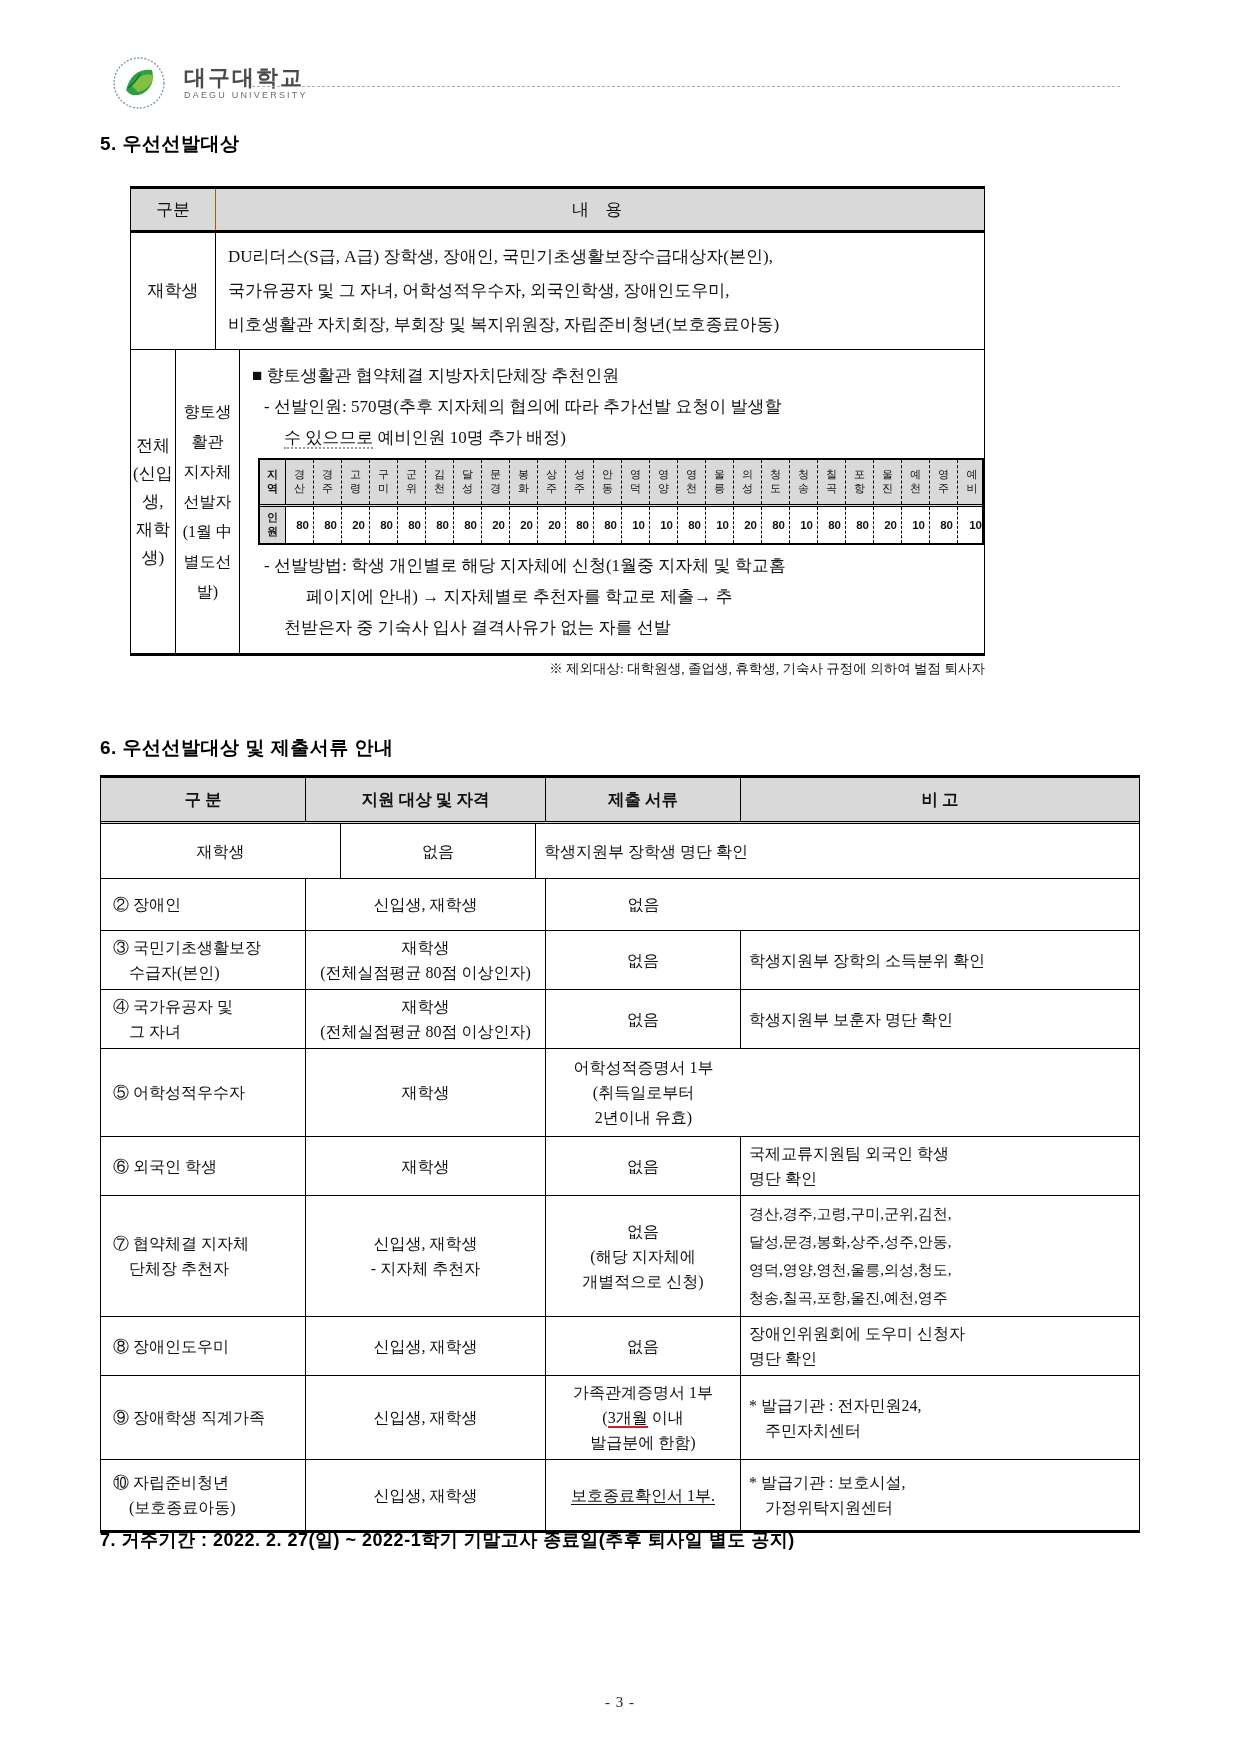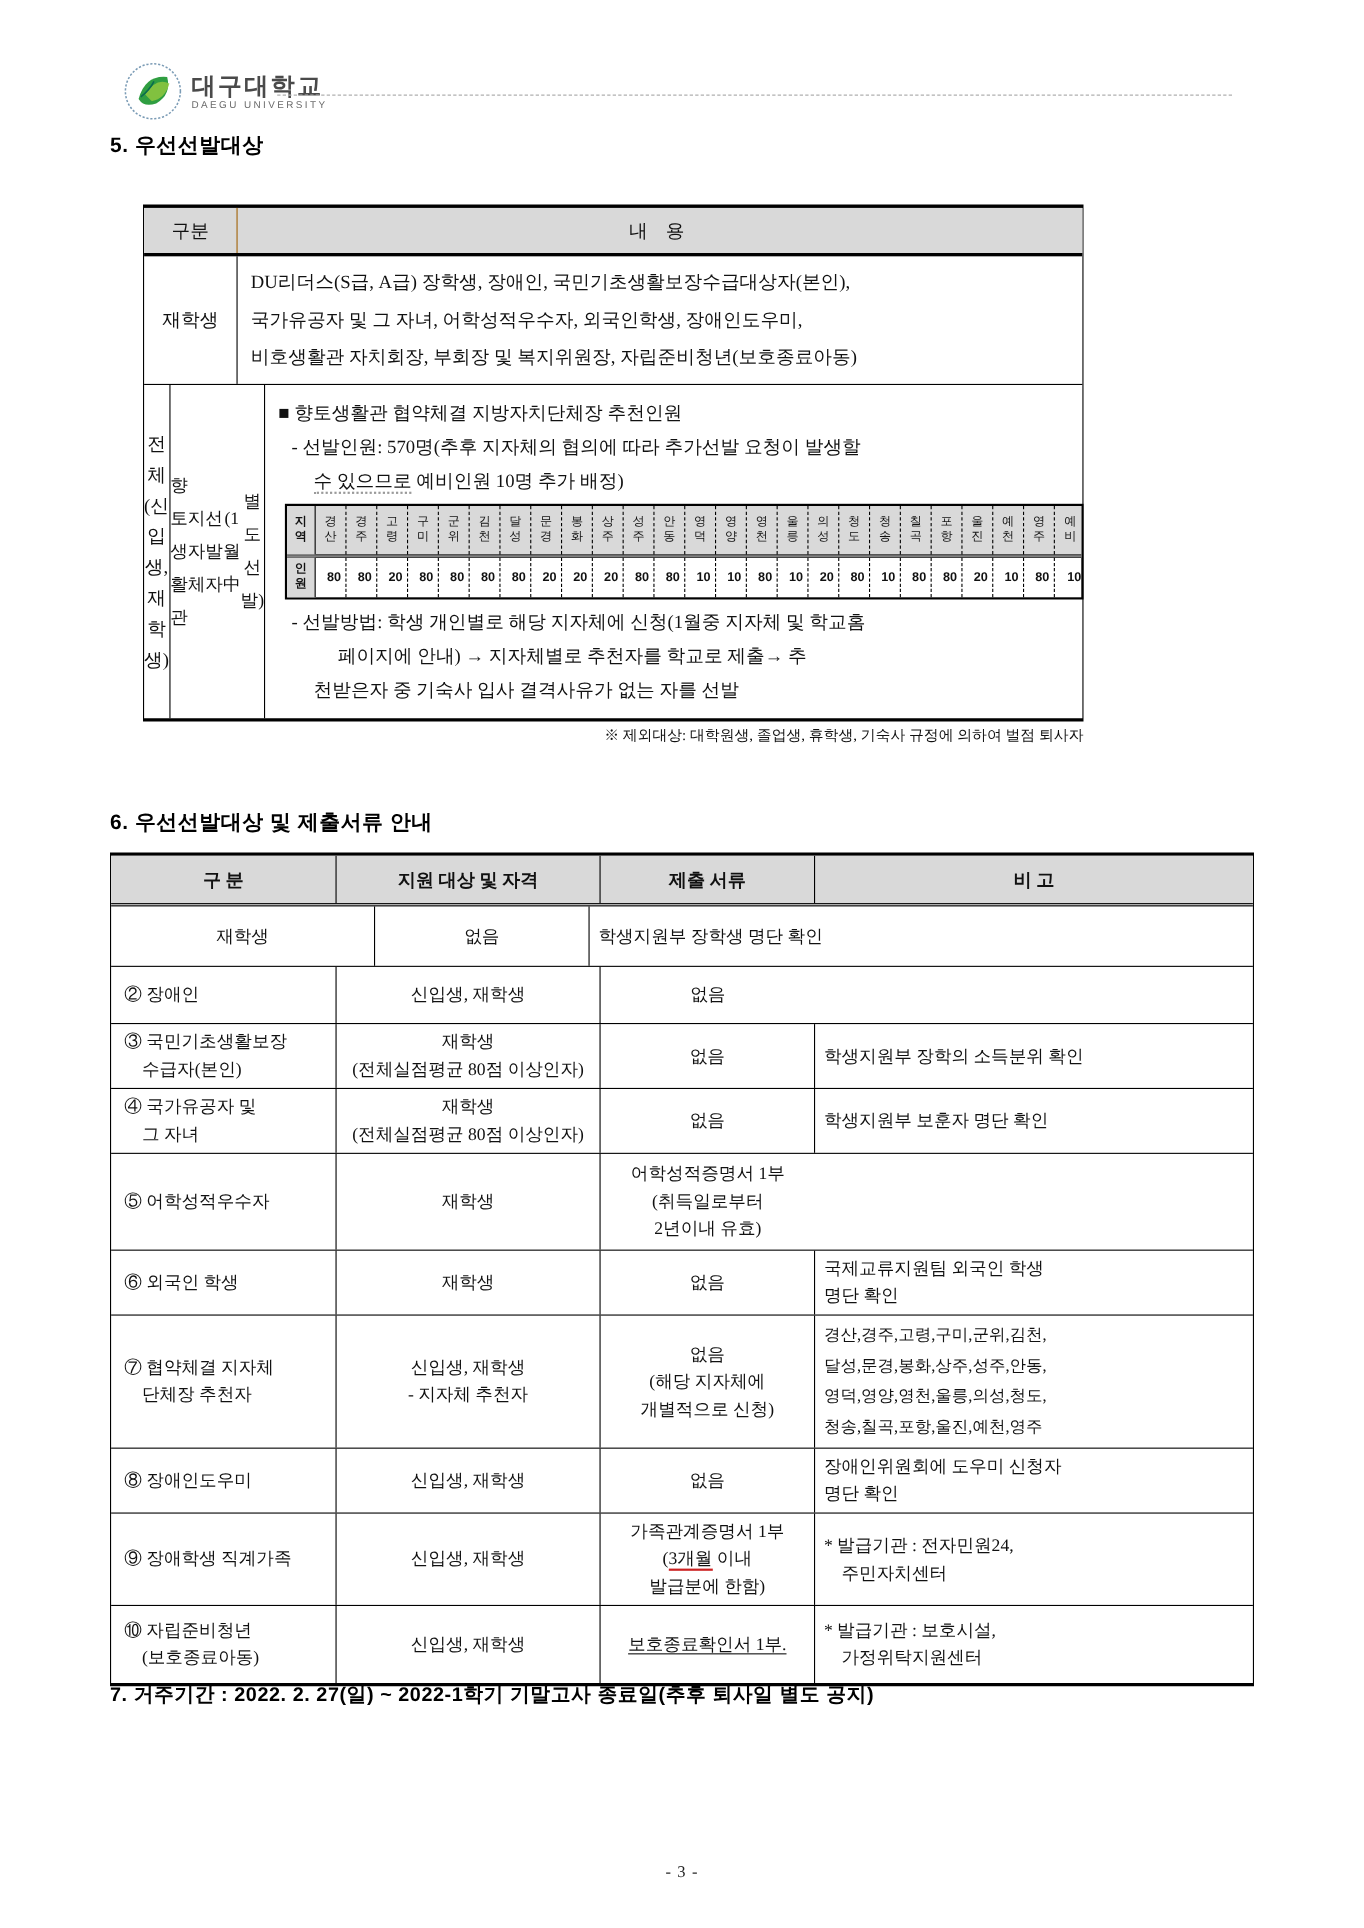--- a/index.html
+++ b/index.html
@@ -2,49 +2,49 @@
 <html><head>
 <meta charset="utf-8">
 <style>
   * { margin:0; padding:0; box-sizing:border-box; }
   html,body { background:#ffffff; }
   body { width:1240px; height:1753px; position:relative;
          font-family:"Liberation Serif","DejaVu Serif",serif; color:#111; }
   .page { position:relative; width:1240px; height:1753px; overflow:hidden; }
 
   
-  .logo-row { position:absolute; left:112px; top:56px; display:flex; align-items:center; gap:8px; }
+  .logo-row { position:absolute; left:112px; top:56px; display:flex; align-items:center; gap:18px; }
   .logo-text { display:flex; flex-direction:column; justify-content:center; }
   .logo-kr { font-family:"Liberation Sans","DejaVu Sans",sans-serif; font-weight:bold;
              font-size:22px; color:#4a4a4a; letter-spacing:2px; line-height:1.05; }
   .logo-en { font-family:"Liberation Sans","DejaVu Sans",sans-serif; font-size:9px;
              color:#6b6b6b; letter-spacing:2.2px; }
   .dashline { position:absolute; left:252px; top:86px; width:868px; border-top:1.5px dashed #b0b0b0; }
 
   
   .sec-title { position:absolute; left:100px; font-family:"Liberation Sans","DejaVu Sans",sans-serif;
                font-weight:bold; font-size:19px; color:#000; letter-spacing:0.5px; }
-  #sec5-title { top:119px; }
+  #sec5-title { top:131px; }
   #sec6-title { top:735px; }
   #sec7-line  { top:1528px; font-size:18px; }
 
   
   .t1 { position:absolute; left:130px; top:186px; width:855px;
         border-top:3px solid #000; border-bottom:3px solid #000;
         border-left:1px solid #000; border-right:1px solid #000; font-size:17px; }
   .t1-head { display:flex; background:#d9d9d9; border-bottom:3px solid #000; height:44px; }
   .t1-head .h1 { width:85px; border-right:1px solid #a16207; display:flex; align-items:center; justify-content:center; }
   .t1-head .h2 { flex:1; display:flex; align-items:center; justify-content:center; letter-spacing:6px; }
   .t1-r1 { display:flex; border-bottom:1px solid #000; min-height:110px; }
   .t1-col1 { width:85px; border-right:1px solid #000; display:flex; flex-direction:column;
              align-items:center; justify-content:center; text-align:center; line-height:28px; }
   .t1-r1 .t1-body { flex:1; padding:7px 12px; }
   .t1-r1 .cln { line-height:34px; white-space:nowrap; }
   .t1-r2 { display:flex; }
-  .t1-col2 { width:122px; border-right:1px solid #000; display:flex; flex-direction:row;
+  .t1-col2 { width:122px; border-right:1px solid #000; display:flex; flex-direction:column;
              align-items:center; justify-content:center; text-align:center; line-height:30px; font-size:16px; }
   .t1-col3 { flex:1; padding:10px 0 10px 8px; overflow:visible; }
   .t1-col3 .ln { line-height:31px; white-space:nowrap; }
   .bullet { padding-left:4px; }
   .ind1 { padding-left:16px; }
   .ind2 { padding-left:36px; }
   .ind3 { padding-left:58px; }
   .dotted { border-bottom:2px dotted #9a9a9a; }
 
   

